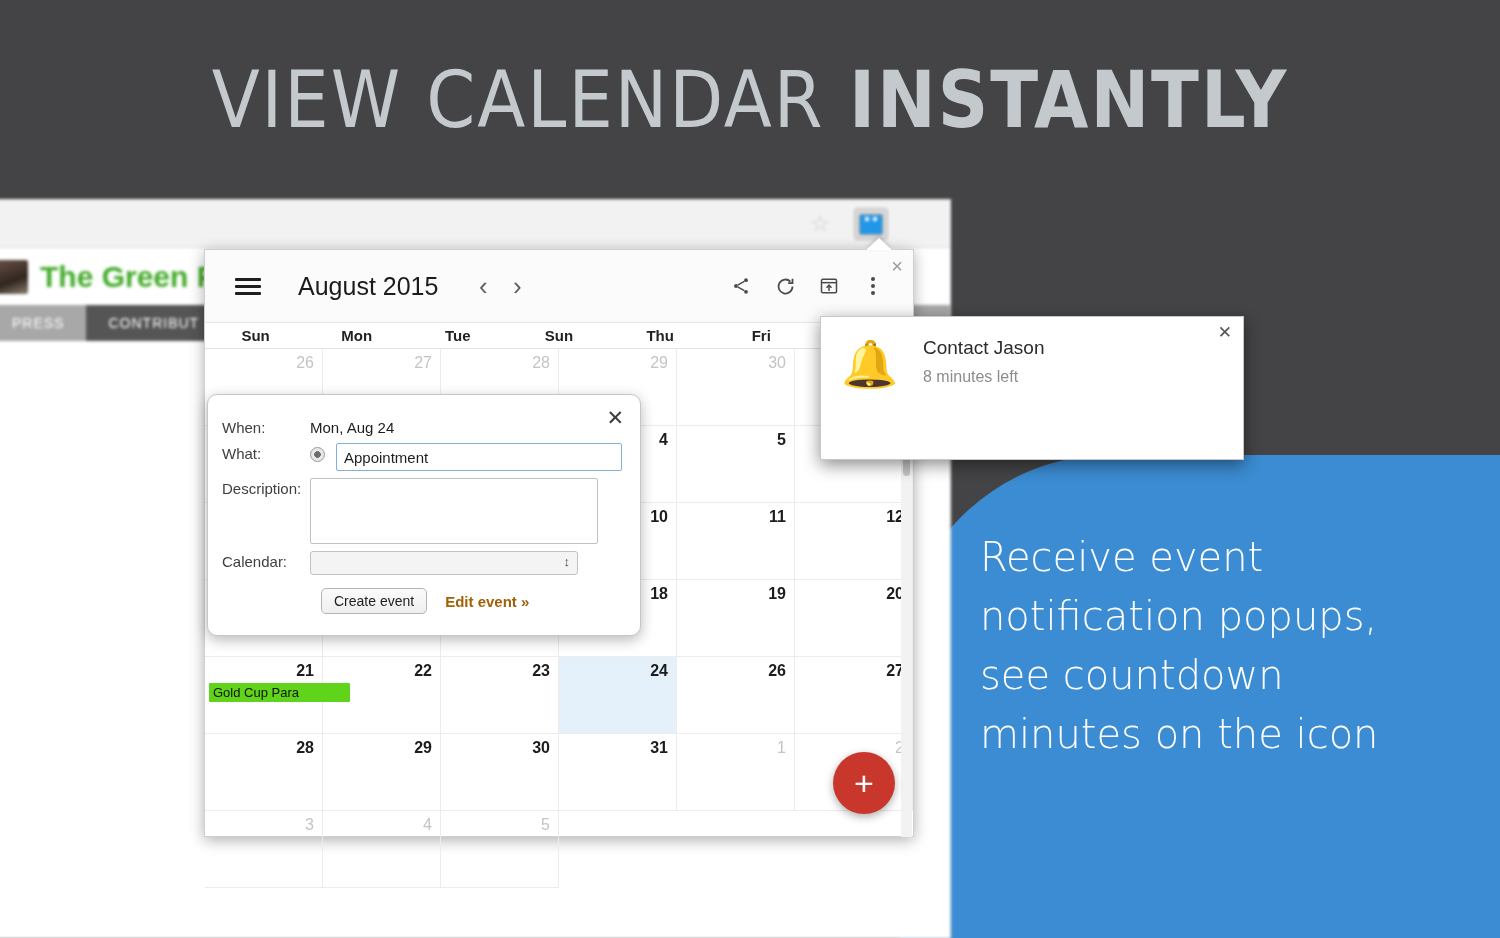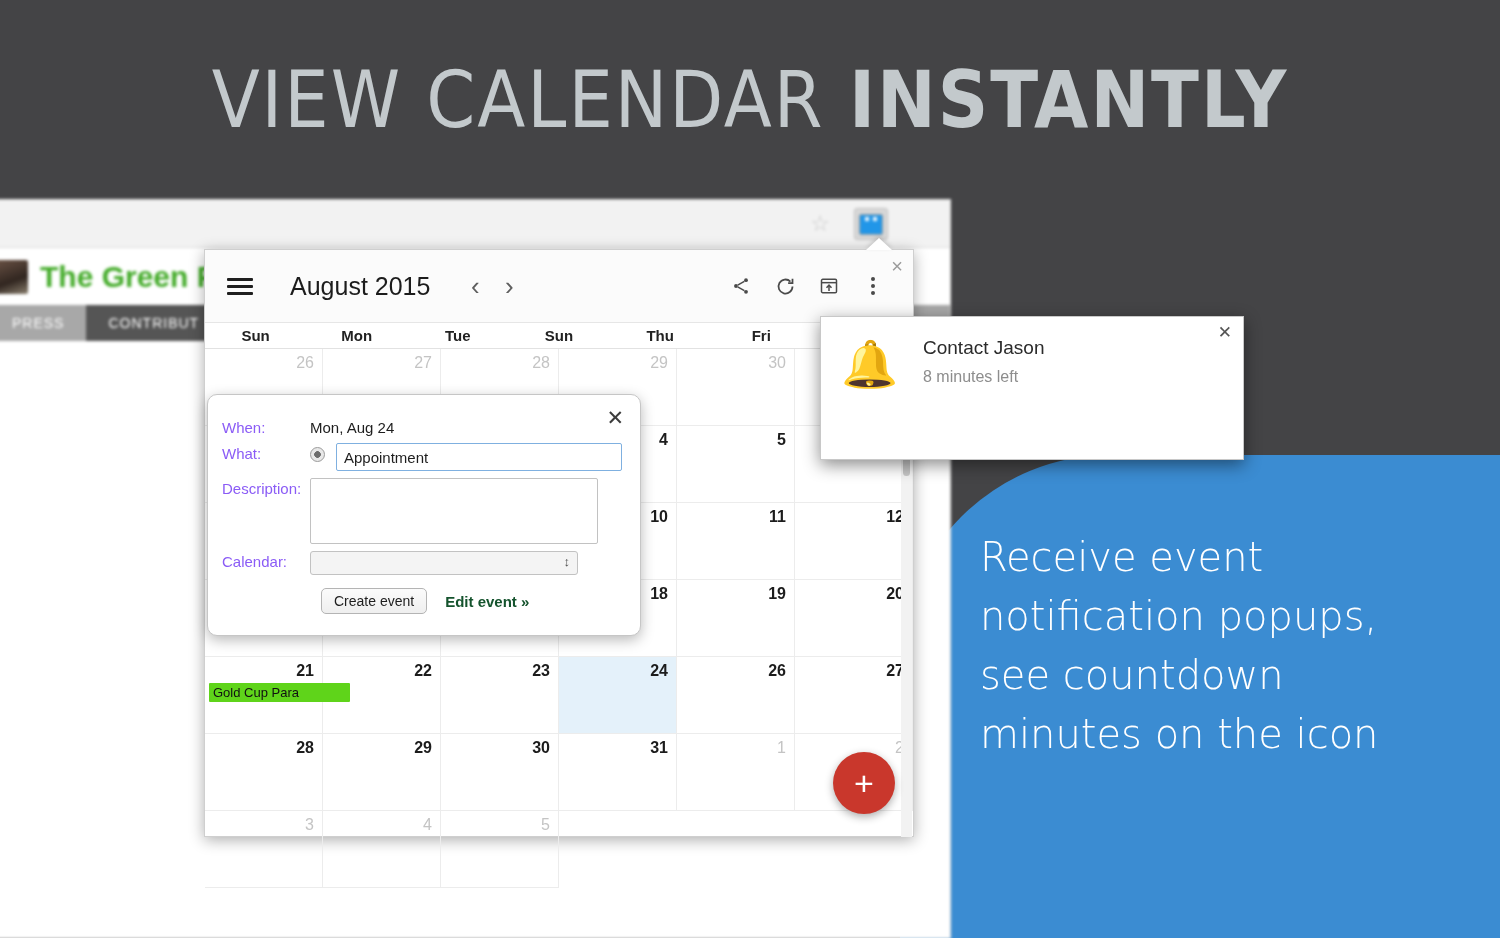--- a/index.html
+++ b/index.html
@@ -147,21 +147,21 @@
     z-index: 6;
   }
   .cal-close {
     position: absolute; right: 10px; top: 6px;
     font-size: 20px; color: #9b9b9b; line-height: 1;
     cursor: pointer; z-index: 4;
   }
   .cal-header {
     height: 73px;
     display: flex; align-items: center;
-    padding: 0 18px 0 22px;
+    padding: 0 18px 0 30px;
     border-bottom: 1px solid #e6e6e6;
     background: #fbfbfb;
   }
   .hamburger { width: 26px; cursor: pointer; }
   .hamburger span {
     display: block; height: 3px; background: #1f1f1f;
     margin: 4px 0; border-radius: 1px;
   }
   .cal-month {
     margin-left: 37px;
@@ -248,21 +248,21 @@
     z-index: 7;
     padding: 22px 18px 0 14px;
   }
   .ed-close {
     position: absolute; right: 16px; top: 12px;
     font-size: 21px; color: #3c3c3c; line-height: 1; cursor: pointer;
   }
   .ed-row { display: flex; align-items: flex-start; margin-bottom: 7px; }
   .ed-label {
     width: 88px; flex: 0 0 88px;
-    font-size: 15px; color: #8b5cf6; padding-top: 2px;
+    font-size: 15px; color: #404040; padding-top: 2px;
   }
   .ed-when { font-size: 15px; color: #1e1e1e; padding-top: 2px; }
   .ed-radio {
     width: 15px; height: 15px; border-radius: 50%;
     border: 1px solid #9a9a9a;
     background: radial-gradient(#6d6d6d 0 34%, #e8e8e8 36% 100%);
     margin: 4px 11px 0 0; flex: 0 0 15px; cursor: pointer;
   }
   .ed-input {
     width: 288px; height: 28px;
@@ -292,21 +292,21 @@
   .ed-actions { display: flex; align-items: center; margin: 13px 0 0 99px; }
   .ed-create {
     font-size: 14px; padding: 4px 12px;
     background: linear-gradient(#fbfbfb,#efefef);
     border: 1px solid #b4b4b4; border-radius: 5px;
     color: #1e1e1e; cursor: pointer;
     font-family: "Liberation Sans", sans-serif;
   }
   .ed-edit {
     margin-left: 18px; font-size: 15px;
-    color: #14532d; font-weight: 700; cursor: pointer;
+    color: #a16207; font-weight: 700; cursor: pointer;
   }
 
   
   .notif {
     position: absolute;
     left: 820px; top: 316px;
     width: 424px; height: 144px;
     background: #ffffff;
     border: 1px solid #c8c8c8;
     box-shadow: 0 5px 16px rgba(0,0,0,.45);

